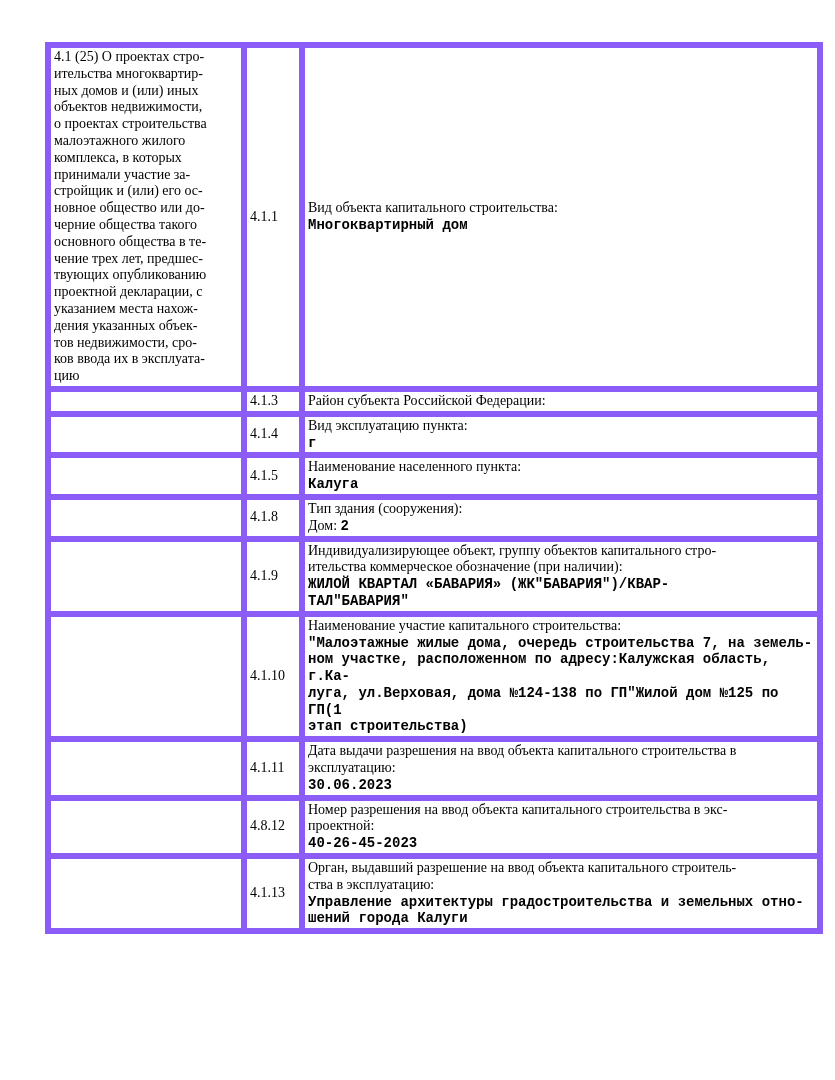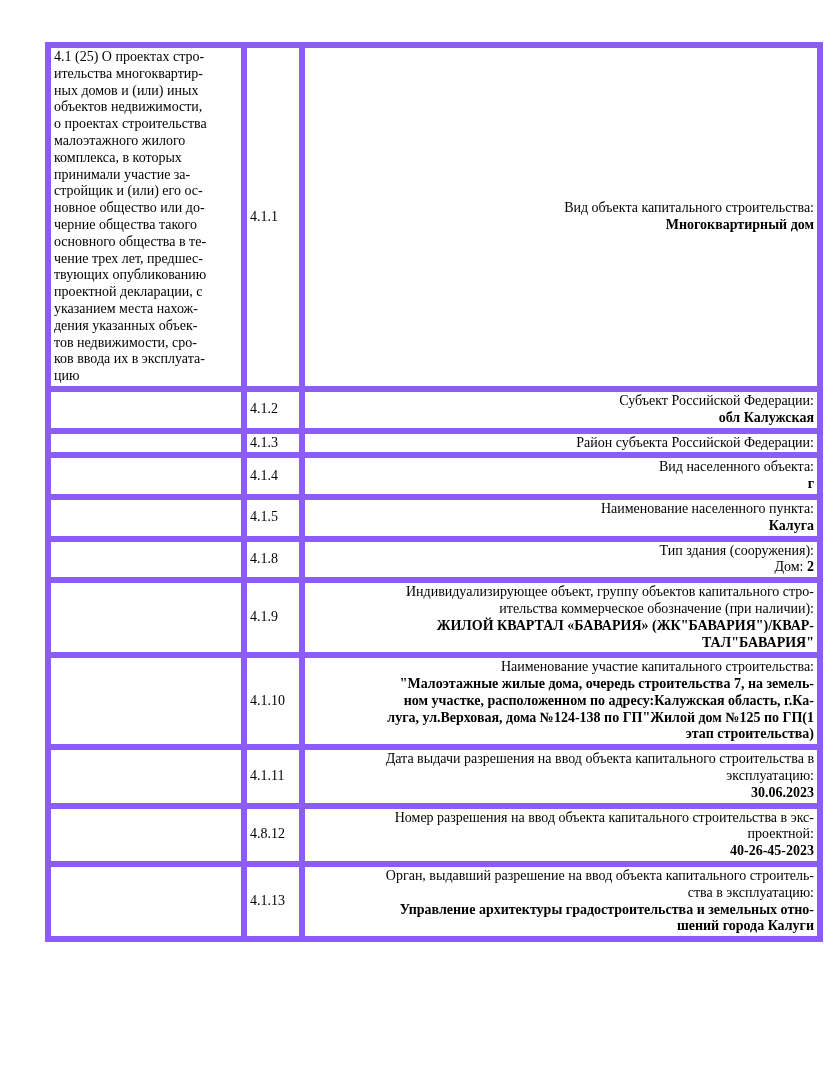--- a/index.html
+++ b/index.html
@@ -21,24 +21,24 @@
   table.decl td {
     border: 6px solid #8b5cf6;
     padding: 1px 3px;
     font-size: 14px;
     line-height: 1.2;
     vertical-align: middle;
     overflow: hidden;
   }
   td.c1 { width: 184px; vertical-align: top; }
   td.c2 { width: 46px; }
-  td.c3 { width: 506px; text-align: right; }
+  td.c3 { width: 506px; }
   .pre { white-space: pre-line; }
   .val span { white-space: pre-line; }
-  .b { font-weight: bold; }
+  .b { font-weight: bold; font-family: Liberation Mono, monospace; }
 </style>
 </head>
 <body>
 
 <table class="decl">
   <tbody>
       <tr>
     <td class="c1">
           <div class="pre">4.1 (25) О проектах стро-
 ительства многоквартир-
@@ -62,39 +62,31 @@
 цию</div>
         </td>
     <td class="c2">4.1.1</td>
     <td class="c3">
           <div class="pre">Вид объекта капитального строительства:</div>
           <div class="val"><span></span><span class="b">Многоквартирный дом</span></div>
         </td>
   </tr>
   <tr>
     <td class="c1"></td>
-    <td class="c2">4.1.2</td>
-    <td class="c3">
-          <div class="pre">Субъект Российской Федерации:</div>
-          <div class="val"><span></span><span class="b">обл Калужская</span></div>
-        </td>
-  </tr>
-  <tr>
-    <td class="c1"></td>
     <td class="c2">4.1.3</td>
     <td class="c3">
           <div class="pre">Район субъекта Российской Федерации:</div>
           <div class="val"><span></span><span class="b"></span></div>
         </td>
   </tr>
   <tr>
     <td class="c1"></td>
     <td class="c2">4.1.4</td>
     <td class="c3">
-          <div class="pre">Вид населенного объекта:</div>
+          <div class="pre">Вид эксплуатацию пункта:</div>
           <div class="val"><span></span><span class="b">г</span></div>
         </td>
   </tr>
   <tr>
     <td class="c1"></td>
     <td class="c2">4.1.5</td>
     <td class="c3">
           <div class="pre">Наименование населенного пункта:</div>
           <div class="val"><span></span><span class="b">Калуга</span></div>
         </td>

